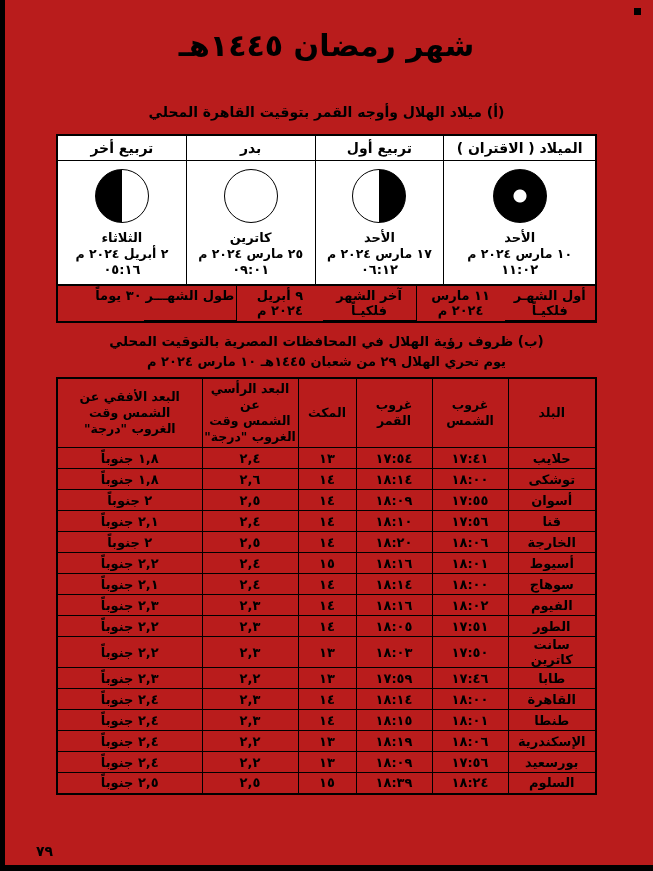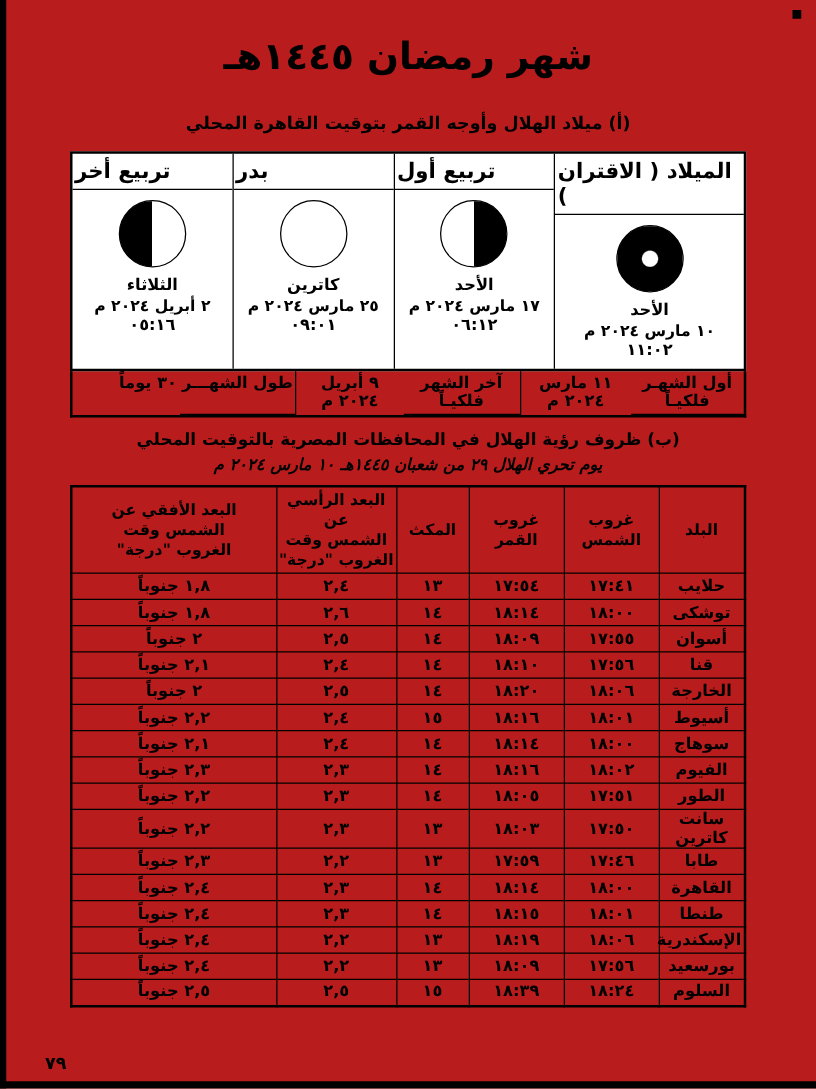--- a/index.html
+++ b/index.html
@@ -19,36 +19,36 @@
     text-align:center;
     font-size:30px;
     font-weight:bold;
     padding-top:28px;
     letter-spacing:0.5px;
   }
   .section-a-title {
     text-align:center;
     font-size:14px;
     font-weight:bold;
-    margin-top:28px;
+    margin-top:41px;
   }
 
   
   .moon-table {
     display:flex;
     border:2.5px solid #000;
     margin-top:14px;
     background:#fff;
   }
   .phase-col { flex:1; display:flex; flex-direction:column; }
   .phase-col:first-child { flex:1.18; }
   .phase-col:not(:last-child) { border-inline-end:1.5px solid #000; }
   .phase-header {
-    text-align:left;
-    font-size:17px;
+    text-align:center;
+    font-size:14px;
     font-weight:bold;
     padding:4px 2px;
     border-bottom:1.5px solid #000;
   }
   .phase-body {
     display:flex; flex-direction:column; align-items:center;
     padding:8px 2px 6px 2px;
   }
   .moon {
     display:block;
@@ -76,21 +76,21 @@
   .summary-label {
     text-align:center; font-size:13px; font-weight:bold;
     padding:2px; border-bottom:1.5px solid #000;
   }
   .summary-value { text-align:center; font-size:13px; font-weight:bold; padding:2px; }
 
   .section-b-title {
     text-align:center; font-size:13.5px; font-weight:bold; margin-top:10px;
   }
   .section-b-subtitle {
-    text-align:center; font-size:13px; font-weight:bold; margin-top:5px;font-style:italic;
+    text-align:center; font-size:13px; font-weight:bold; margin-top:5px;
   }
 
   
   table.vis-table {
     width:100%;
     border-collapse:collapse;
     border:2.5px solid #000;
     table-layout:fixed;
     margin-top:8px;
   }
@@ -107,21 +107,21 @@
   }
   .vis-table td {
     border:1.2px solid #000;
     font-size:13px;
     font-weight:bold;
     text-align:center;
     vertical-align:middle;
     height:21px;
     padding:0 2px;
   }
-  th.col-city   { width:69px; }
+  th.col-city   { width:88px; }
   th.col-sunset { width:76px; }
   th.col-moonset{ width:76px; }
   th.col-lag    { width:58px; }
   th.col-vert   { width:96px; }
 
   .page-number {
     position:absolute;
     bottom:12px;
     left:36px;
     font-size:14px;

